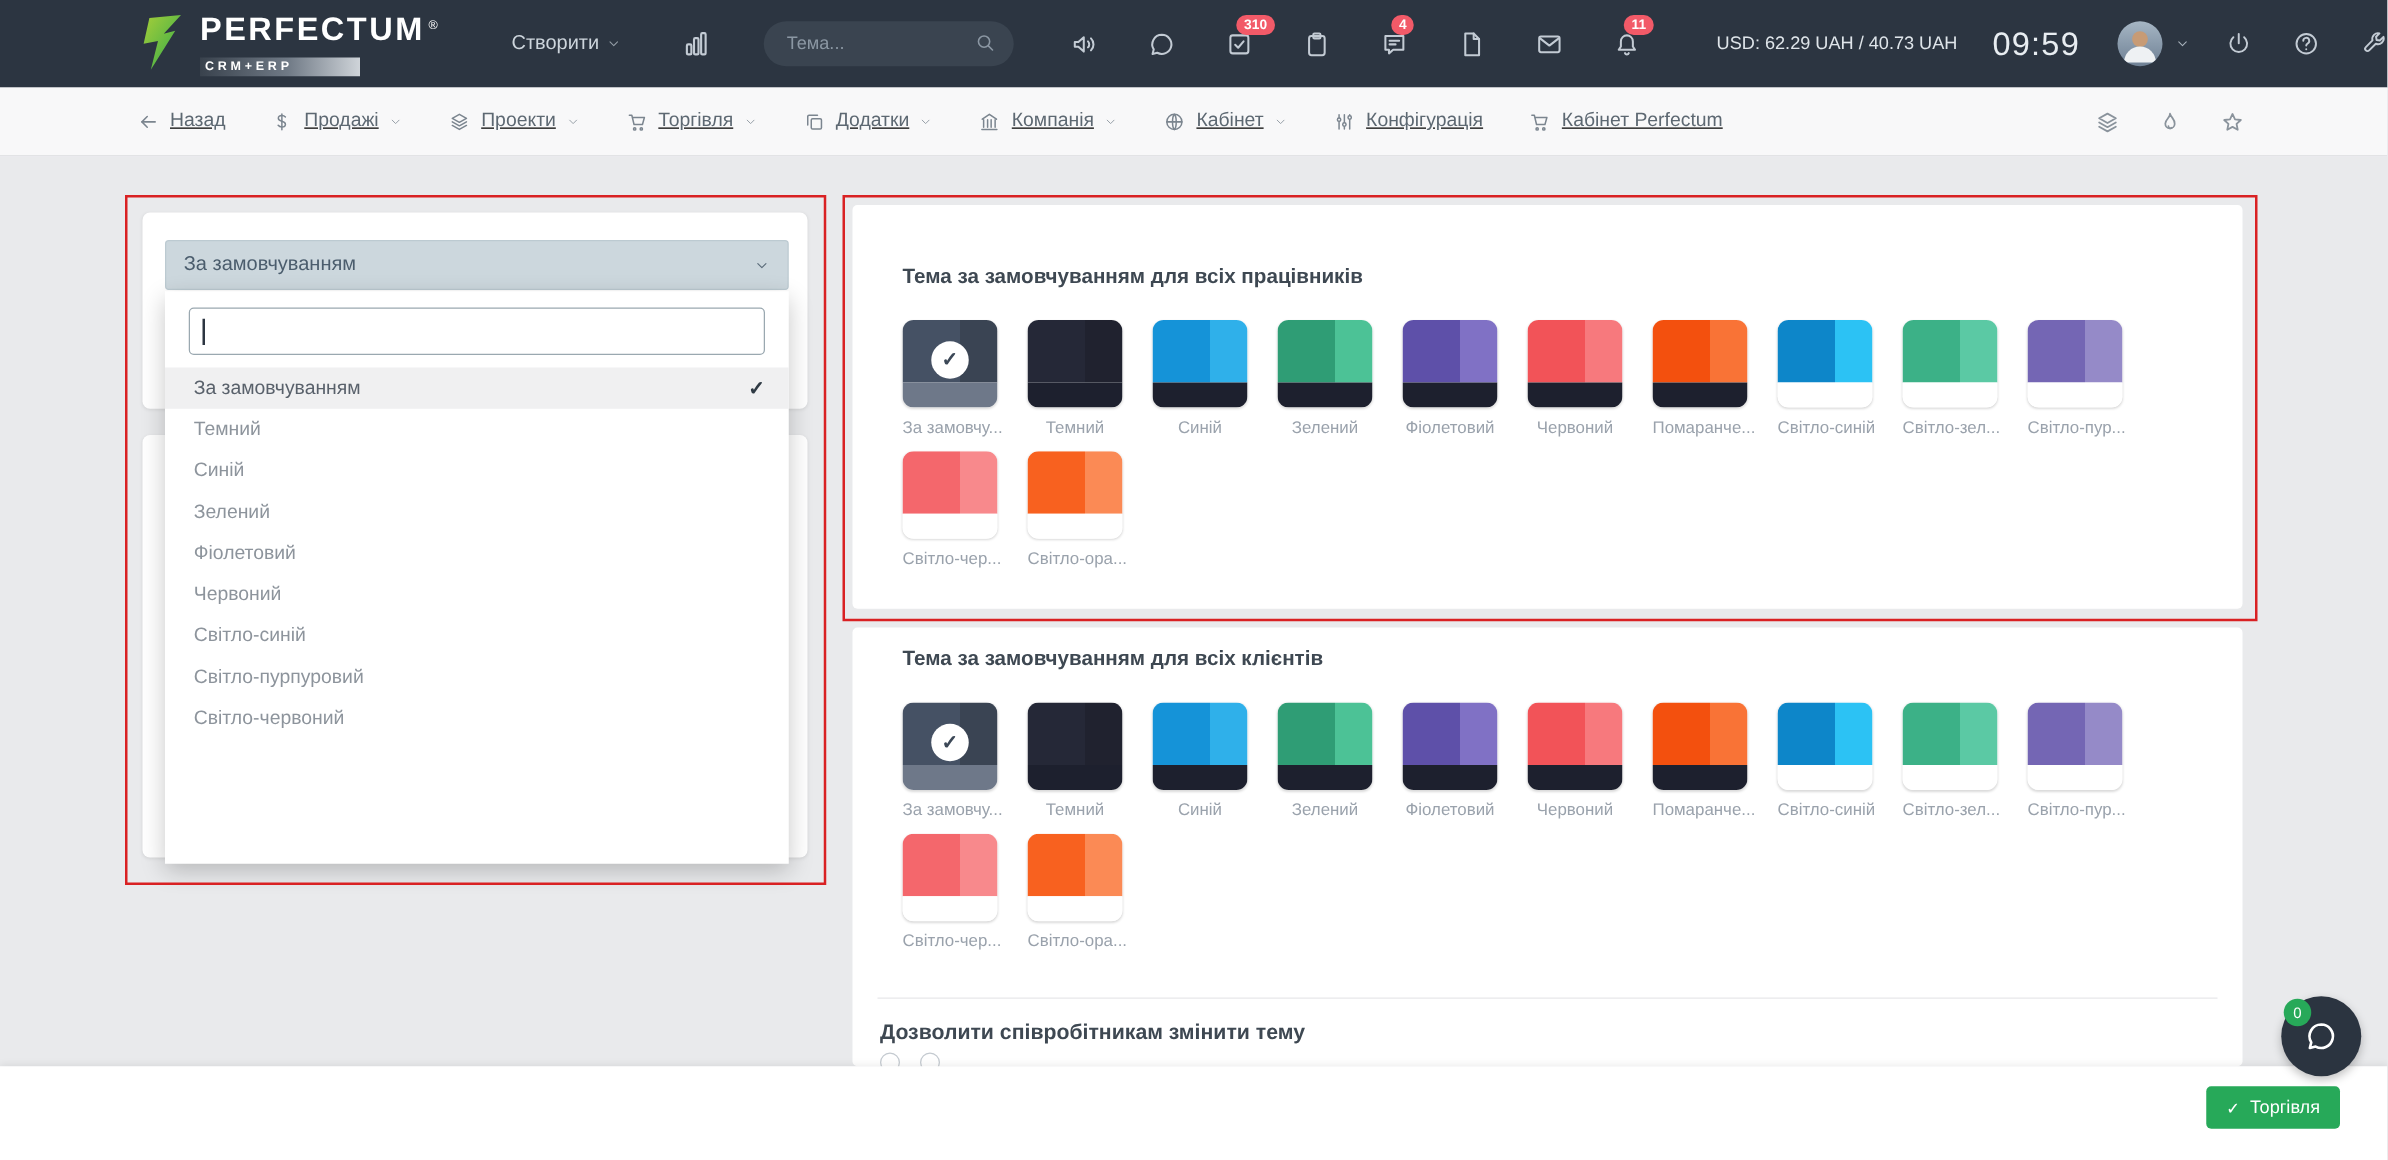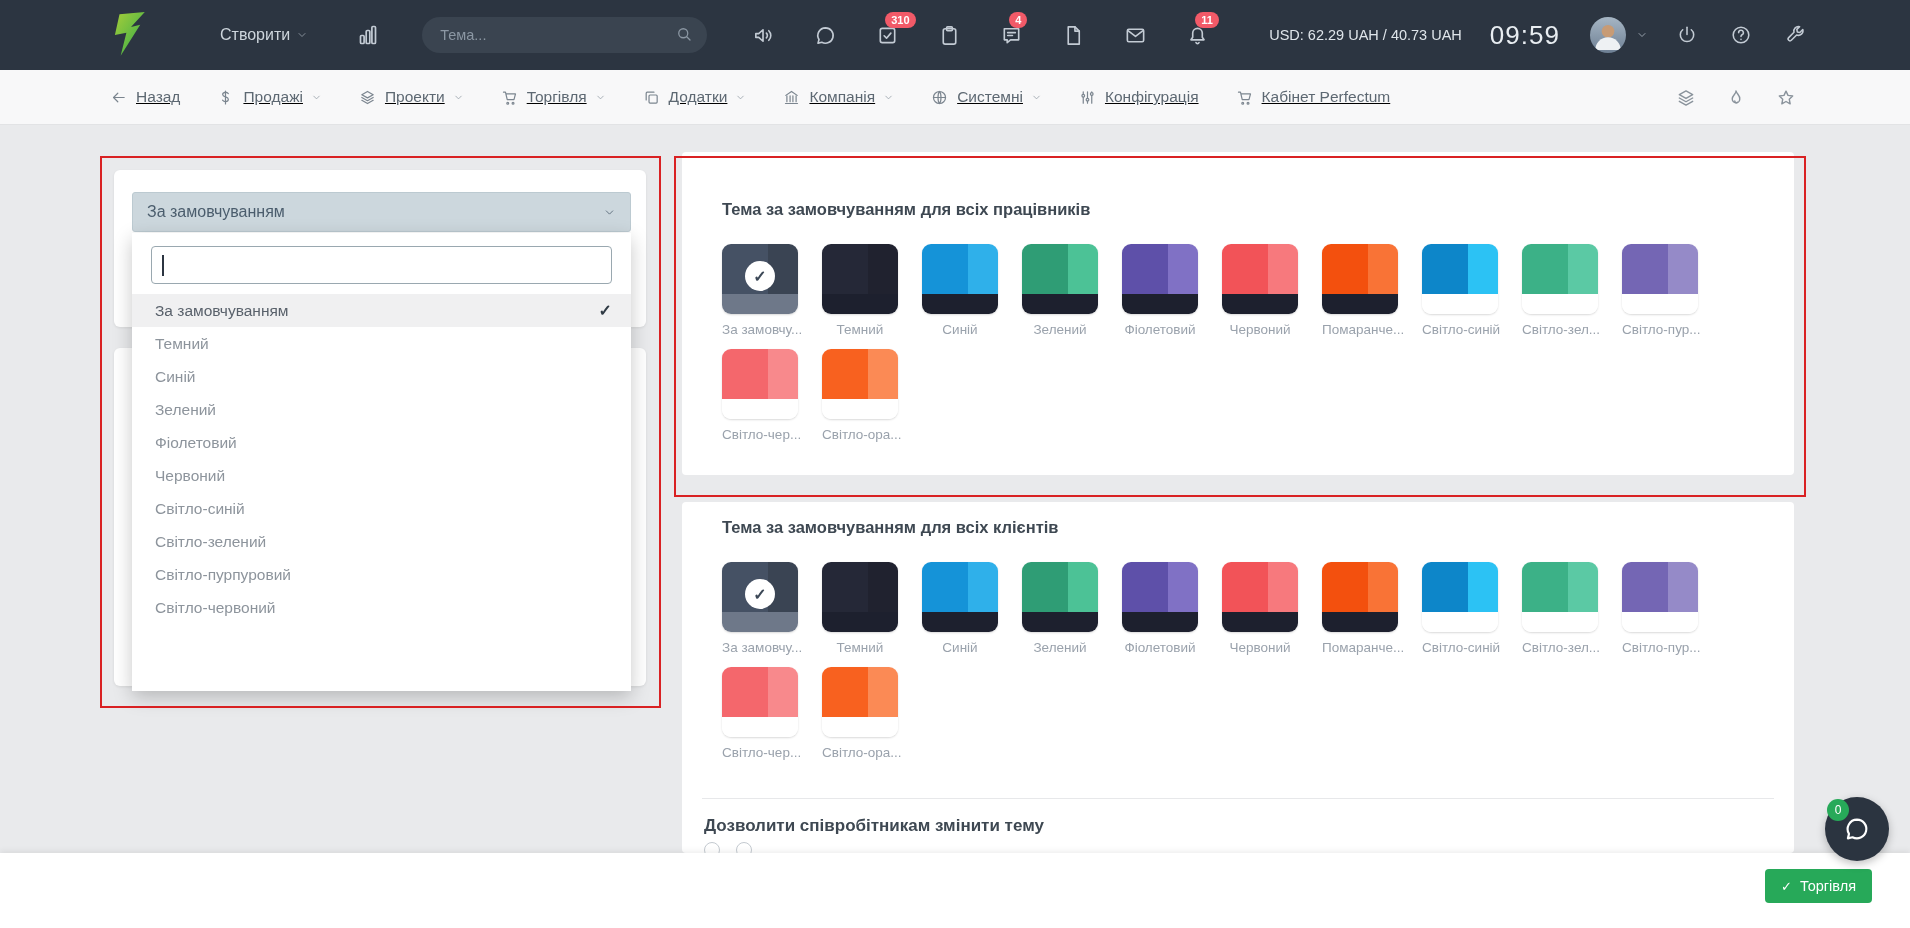--- a/index.html
+++ b/index.html
@@ -54,21 +54,21 @@
   .dropdown { position:absolute; left:132px; top:233px; width:499px; height:458px; background:#fff; box-shadow:0 6px 18px rgba(0,0,0,.22); z-index:20; padding-top:13px; }
   .dd-search { position:relative; margin:0 19px 10px 19px; height:38px; border:1.5px solid #9aa8b0; border-radius:4px; background:#fff; cursor:text; }
   .dd-caret { position:absolute; left:10px; top:8px; width:1.5px; height:21px; background:#2c3541; animation:blink 1.1s steps(1) infinite; }
   @keyframes blink { 50% { opacity:0; } }
   .dd-option { height:33px; display:flex; align-items:center; padding:0 19px 0 23px; font-size:15.5px; color:#8d949c; cursor:pointer; }
   .dd-option.selected { background:#f0f0f1; color:#59616b; }
   .dd-check { margin-left:auto; color:#2f3a44; font-weight:bold; font-size:16px; }
 
   
   .panel { position:absolute; background:#fff; border-radius:4px; z-index:6; }
-  #panelA { left:682px; top:152px; width:1112px; height:323px; }
+  #panelA { left:682px; top:164px; width:1112px; height:323px; }
   #panelB { left:682px; top:502px; width:1112px; height:351px; }
   .panel-title { position:absolute; left:40px; color:#3e4852; font-size:16.5px; font-weight:bold; }
   #titleA { top:48px; }
   #titleB { top:16px; }
   .sw-grid { position:absolute; left:40px; width:1020px; display:flex; flex-wrap:wrap; column-gap:24px; row-gap:12px; }
   #gridA { top:92px; }
   #gridB { top:60px; }
   .cell { width:76px; cursor:pointer; }
   .sw { position:relative; width:76px; height:70px; border-radius:9px; overflow:hidden; box-shadow:0 1px 2px rgba(0,0,0,.15); }
   .sw-top { position:absolute; left:0; top:0; width:100%; height:50px; }
@@ -94,20 +94,24 @@
   <div class="brand">
     <svg class="brand-logo" viewBox="0 0 32 40">
       <defs>
           <linearGradient id="lg" x1="0" y1="0" x2="1" y2="1">
         <stop offset="0" stop-color="#a6ce39"></stop>
             <stop offset="1" stop-color="#2faa4a"></stop>
       </linearGradient>
         </defs>
       <path d="M6 2 L28 0 L16 13 L24 11 L7 38 L12 18 L2 20 Z" fill="url(#lg)"></path>
     </svg>
+    <div class="brand-txt">
+      <div class="brand-name"><span>PERFECTUM</span><span class="brand-reg">®</span></div>
+      <div class="brand-sub">CRM+ERP</div>
+    </div>
   </div>
   <div class="hdr-create">
     <span>Створити</span>
     <span class="nav-chev">
         <svg width="12" height="12" viewBox="0 0 24 24" fill="none" stroke="currentColor" stroke-width="1.7" stroke-linecap="round" stroke-linejoin="round">
           <polyline points="6 9 12 15 18 9"></polyline>
         </svg>
       </span>
   </div>
   <span class="hdr-chart">
@@ -296,21 +300,21 @@
         </span>
       </div>
       <div class="nav-item">
         <span class="nav-ic">
           <svg width="17" height="17" viewBox="0 0 24 24" fill="none" stroke="currentColor" stroke-width="1.7" stroke-linecap="round" stroke-linejoin="round">
             <circle cx="12" cy="12" r="8.5"></circle>
             <path d="M3.5 12h17"></path>
             <path d="M12 3.5c2.8 2.7 2.8 14.3 0 17-2.8-2.7-2.8-14.3 0-17z"></path>
           </svg>
         </span>
-        <span class="nav-label">Системні</span>
+        <span class="nav-label">Кабінет</span>
         <span class="nav-chev">
           <svg width="11" height="11" viewBox="0 0 24 24" fill="none" stroke="currentColor" stroke-width="1.7" stroke-linecap="round" stroke-linejoin="round">
             <polyline points="6 9 12 15 18 9"></polyline>
           </svg>
         </span>
       </div>
       <div class="nav-item">
         <span class="nav-ic">
           <svg width="17" height="17" viewBox="0 0 24 24" fill="none" stroke="currentColor" stroke-width="1.7" stroke-linecap="round" stroke-linejoin="round">
             <path d="M6 4v16M12 4v16M18 4v16"></path>
@@ -387,23 +391,20 @@
       <div class="dd-option">
         <span>Фіолетовий</span>
       </div>
       <div class="dd-option">
         <span>Червоний</span>
       </div>
       <div class="dd-option">
         <span>Світло-синій</span>
       </div>
       <div class="dd-option">
-        <span>Світло-зелений</span>
-      </div>
-      <div class="dd-option">
         <span>Світло-пурпуровий</span>
       </div>
       <div class="dd-option">
         <span>Світло-червоний</span>
       </div>
     </div>
 </div>
 
 <div class="panel" id="panelA">
   <div class="panel-title" id="titleA">Тема за замовчуванням для всіх працівників</div>

